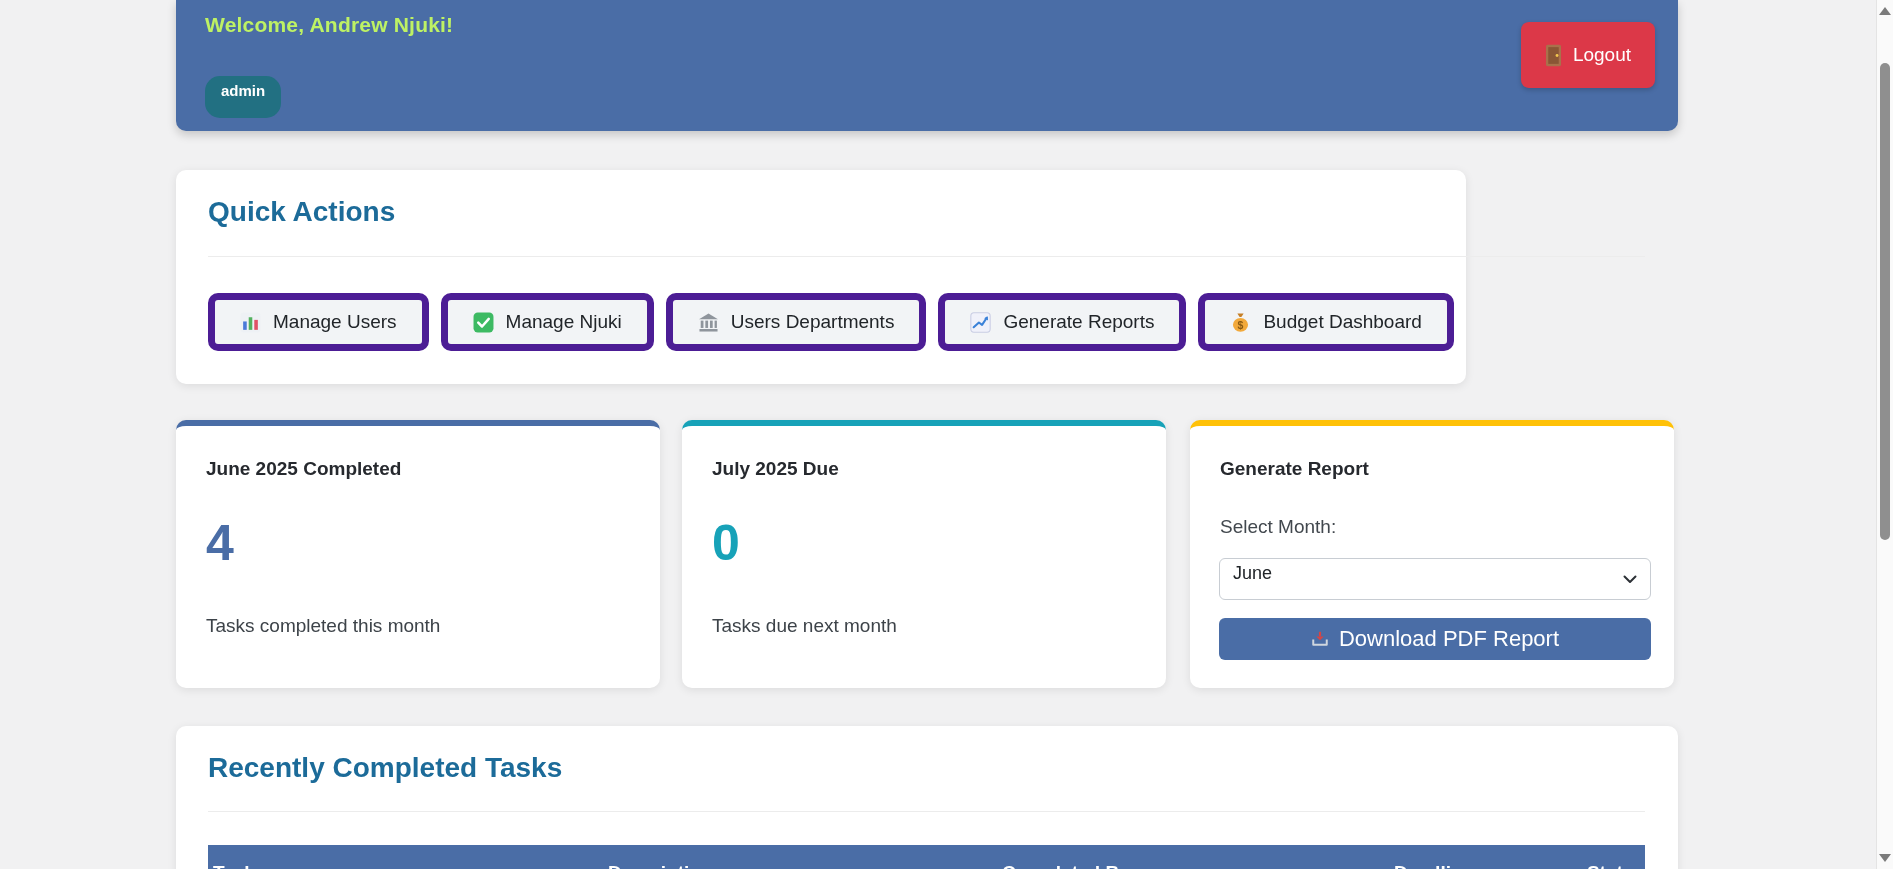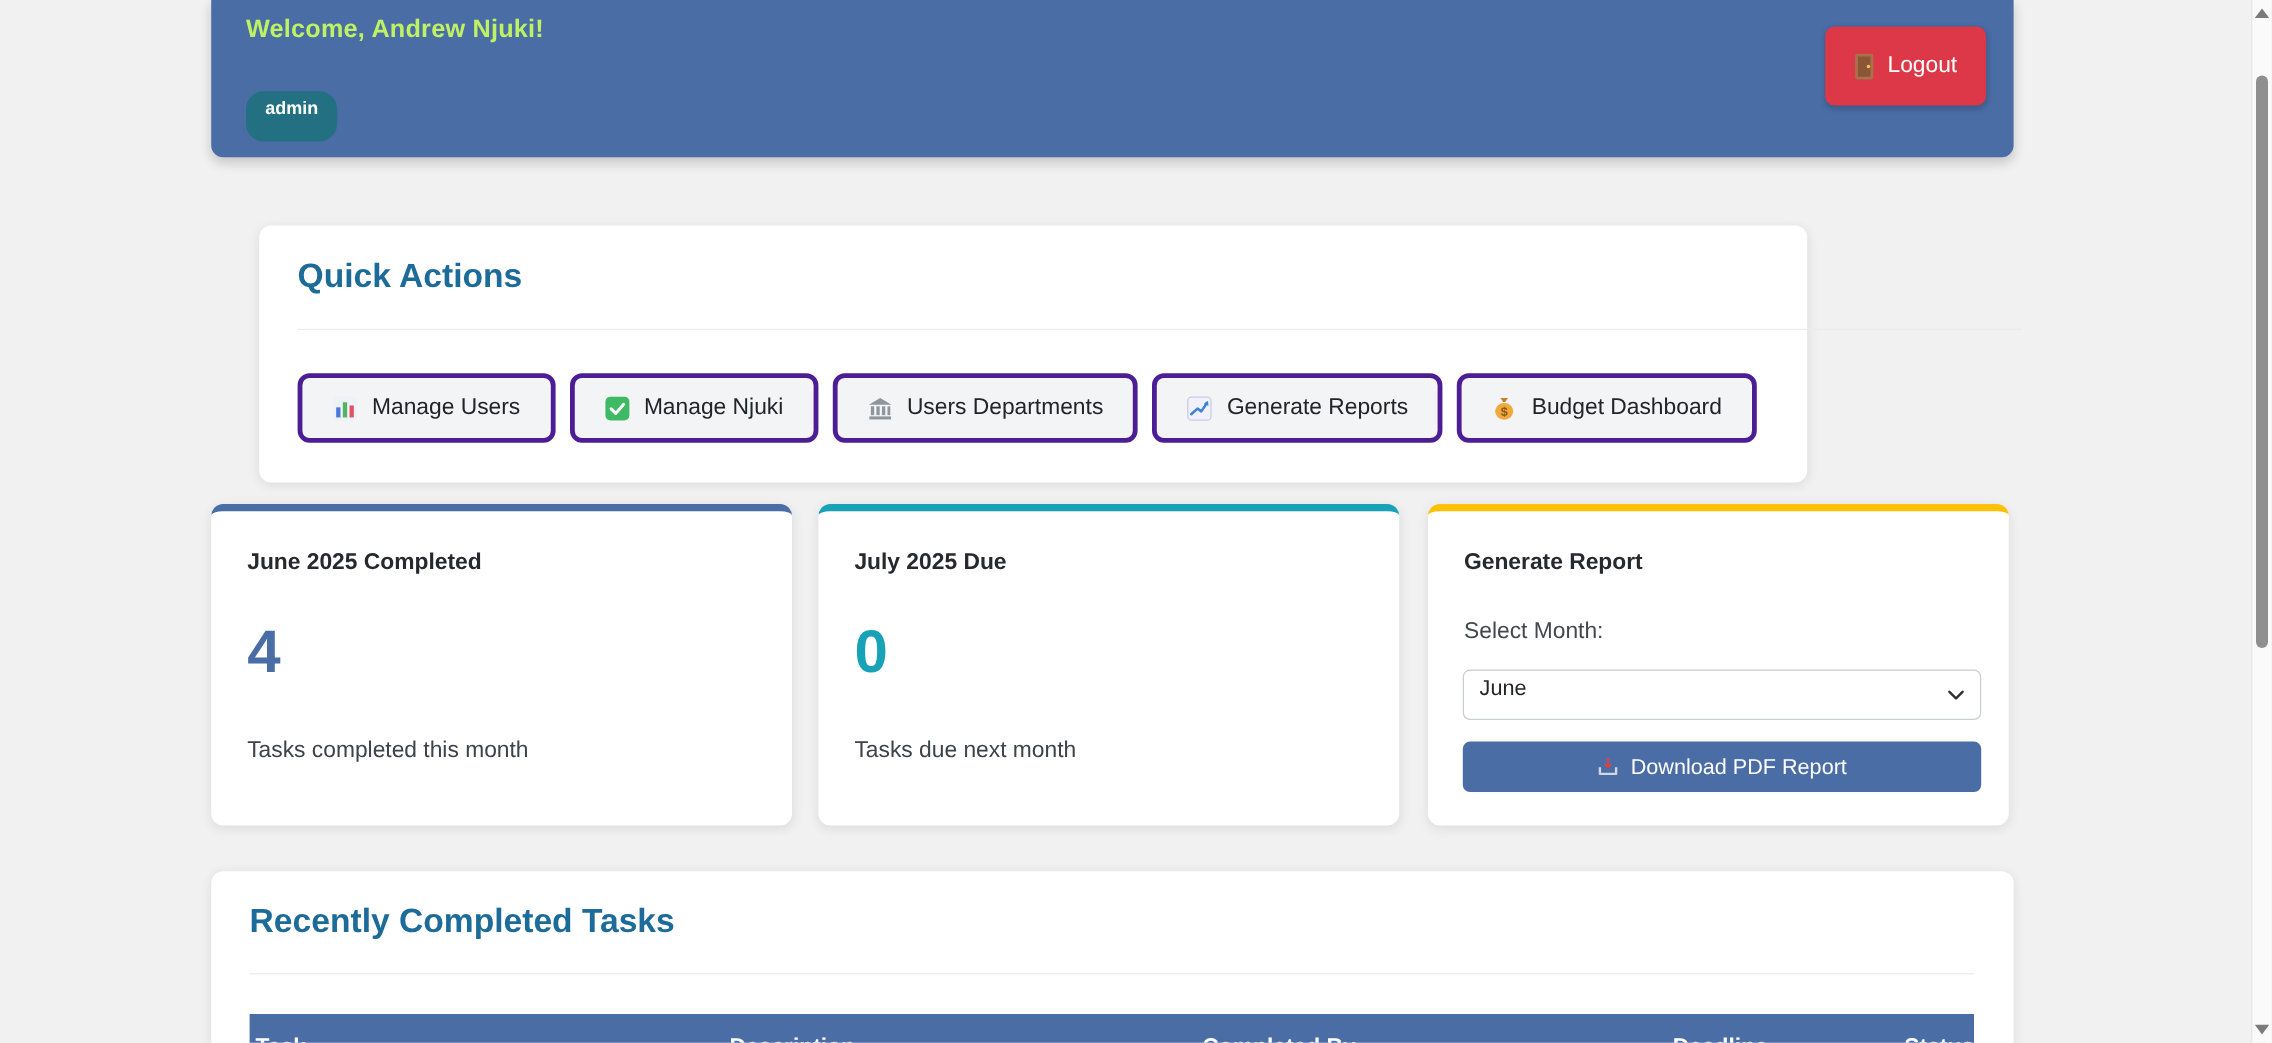--- a/index.html
+++ b/index.html
@@ -38,26 +38,26 @@
 
   
   .card {
     position:absolute; background:#fff; border-radius:10px;
     box-shadow:0 2px 10px rgba(0,0,0,.09);
   }
   .section-title { font-size:28px; font-weight:700; color:#1c6b99; }
   .hr { position:absolute; height:1px; background:#ececec; }
 
   
-  .quick-card { left:176px; top:188px; width:1290px; height:214px;margin-left:40px; }
+  .quick-card { left:176px; top:170px; width:1290px; height:214px; }
   .quick-card .section-title { position:absolute; left:32px; top:26px; }
   .quick-card .hr { left:32px; width:1437px; top:86px; }
   .qa-row { position:absolute; left:32px; top:123px; display:flex; gap:12px; }
   .qa-btn {
-    height:58px; background:#f2f4f6; border:4px solid #4c1d95; border-radius:10px;
+    height:58px; background:#f2f4f6; border:7px solid #4c1d95; border-radius:10px;
     display:flex; align-items:center; gap:12px; padding:0 25px;
     font-size:19px; color:#212529; font-family:inherit; cursor:pointer; white-space:nowrap;
   }
   .icon { display:inline-flex; align-items:center; justify-content:center; }
 
   
   .stat-card { top:420px; width:484px; height:268px; border-top:6px solid #4a6da6; }
   .stat-1 { left:176px; border-top-color:#4a6da6; }
   .stat-2 { left:682px; border-top-color:#17a2b8; }
   .stat-3 { left:1190px; border-top-color:#ffc107; }
@@ -71,21 +71,21 @@
   .month-select {
     position:absolute; left:29px; top:132px; width:432px; height:42px;
     border:1px solid #c8cdd3; border-radius:6px; background:#fff;
     font-size:18px; color:#212529; font-family:inherit; padding:0 36px 12px 13px;
     appearance:none; -webkit-appearance:none; cursor:pointer;
   }
   .select-chevron { position:absolute; left:433px; top:149px; pointer-events:none; }
   .download-btn {
     position:absolute; left:29px; top:192px; width:432px; height:42px;
     background:#4a6da6; border:none; border-radius:6px; cursor:pointer;
-    color:#fff; font-size:18px; font-family:inherit;
+    color:#fff; font-size:22px; font-family:inherit;
     display:flex; align-items:center; justify-content:center; gap:10px;
   }
 
   
   .recent-card { left:176px; top:726px; width:1502px; height:280px; }
   .recent-card .section-title { position:absolute; left:32px; top:26px; }
   .recent-card .hr { left:32px; width:1437px; top:85px; }
   .table-header-bar {
     position:absolute; left:32px; top:119px; width:1437px; height:70px;
     background:#4a6da6; display:flex; overflow:hidden;

